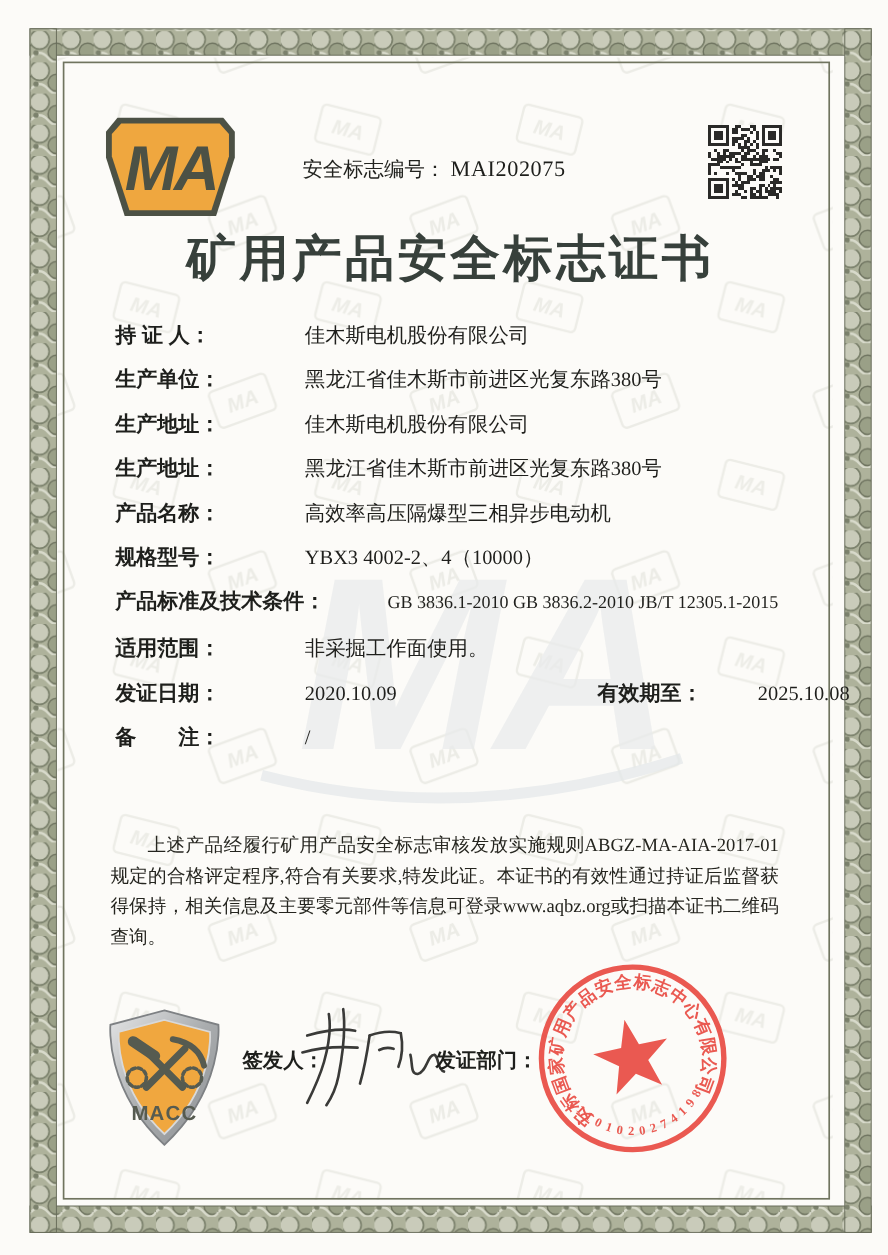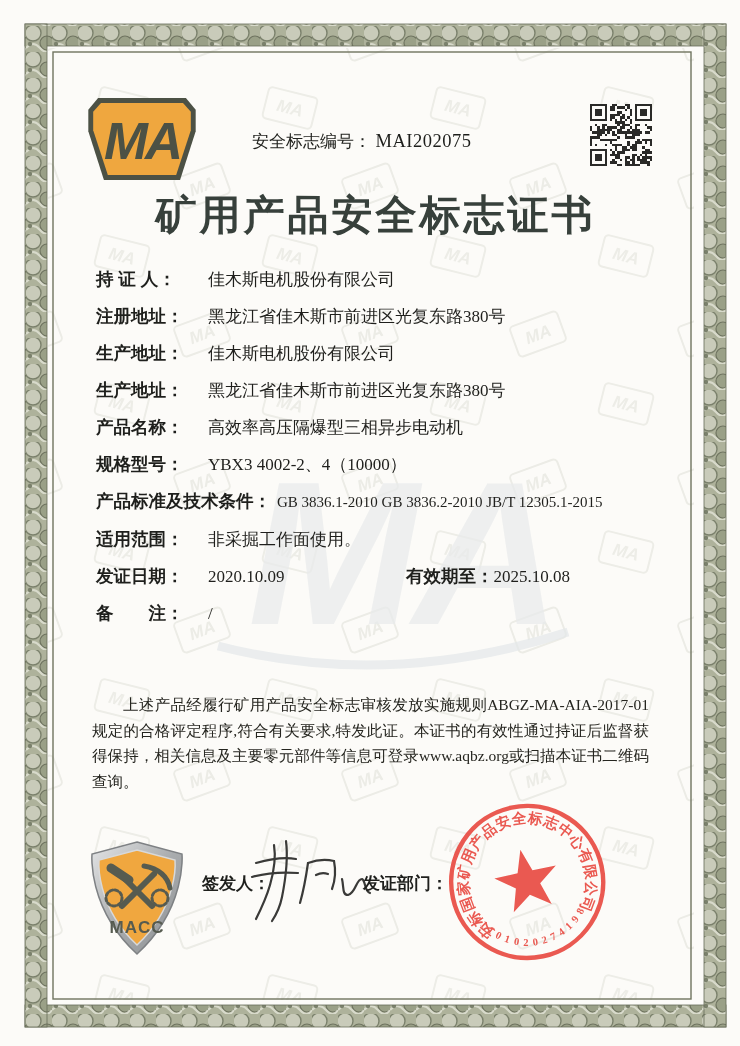--- a/index.html
+++ b/index.html
@@ -7,21 +7,21 @@
         box-shadow:inset 0 0 0 1px #e4e4e1;font-family:"Liberation Sans",sans-serif;color:#23241f;}
   .bg{position:absolute;left:0;top:0;z-index:0;}
   .content{position:absolute;left:47px;top:46px;width:657px;height:981px;z-index:2;}
   .abs{position:absolute;}
   .hdr-line{left:205px;top:84px;white-space:nowrap;}
   .hdr-label{font-weight:normal;font-size:17px;color:#22231f;}
   .hdr-value{font-family:"Liberation Serif",serif;font-size:18.5px;color:#1d1e1b;letter-spacing:.5px;}
   .title{left:0;top:142px;width:100%;text-align:center;font-family:"Liberation Serif",serif;
          font-weight:bold;font-size:41px;letter-spacing:3px;color:#37403b;}
   .rows{left:49px;top:222px;width:575px;display:flex;flex-direction:column;gap:14px;}
-  .row{display:flex;align-items:baseline;line-height:23px;white-space:nowrap;}
+  .row{display:flex;align-items:baseline;line-height:23px;white-space:nowrap;gap:46px;}
   .flabel{font-weight:bold;font-size:17.5px;color:#1e1f1c;min-width:112px;flex:none;}
   .fvalue{font-family:"Liberation Serif",serif;font-size:17px;color:#1f1f1c;}
   .row-long .flabel{min-width:0;margin-right:6px;}
   .row-long .fvalue{font-size:15px;letter-spacing:0;}
   .val-issue{width:198px;flex:none;}
   .val-valid{margin-left:0;}
   .decl{left:45px;top:646px;width:557px;font-family:"Liberation Serif",serif;font-size:15.5px;
         line-height:25.5px;color:#25251f;text-align:justify;text-indent:2em;}
   .footer-label{font-weight:bold;font-size:17px;color:#1e1f1c;white-space:nowrap;}
   .stamp-wrap{left:397px;top:752px;width:166px;height:166px;transform:rotate(-12deg);
@@ -323,21 +323,21 @@
     </svg>
 
     <div class="abs title">矿用产品安全标志证书</div>
 
     <div class="abs rows">
       <div class="row">
         <span class="flabel">持 证 人：</span>
         <span class="fvalue">佳木斯电机股份有限公司</span>
       </div>
       <div class="row">
-        <span class="flabel">注册地址：</span>
+        <span class="flabel">生产单位：</span>
         <span class="fvalue">黑龙江省佳木斯市前进区光复东路380号</span>
       </div>
       <div class="row">
         <span class="flabel">生产地址：</span>
         <span class="fvalue">佳木斯电机股份有限公司</span>
       </div>
       <div class="row">
         <span class="flabel">生产地址：</span>
         <span class="fvalue">黑龙江省佳木斯市前进区光复东路380号</span>
       </div>

